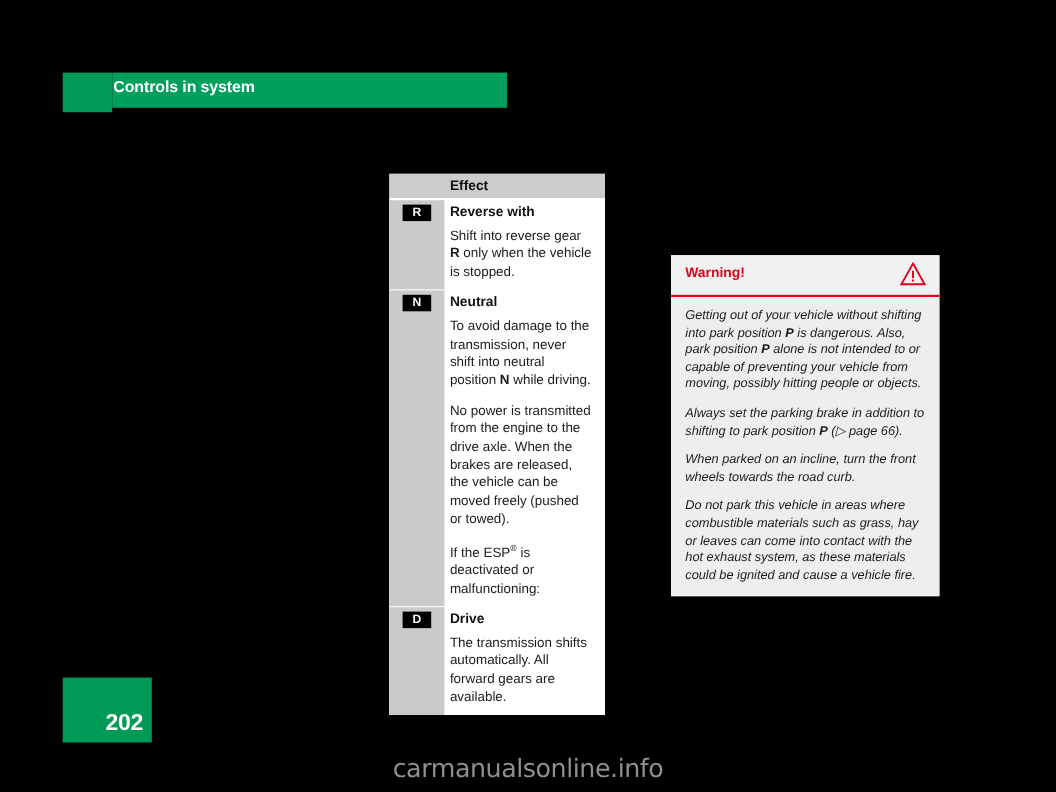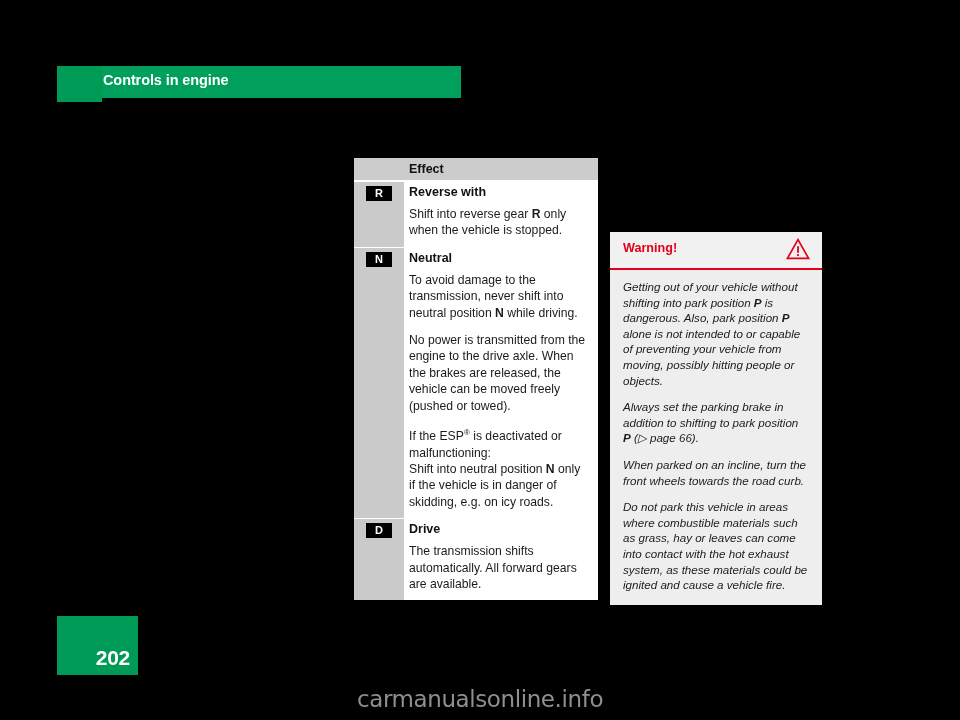--- a/index.html
+++ b/index.html
@@ -48,21 +48,21 @@
     font-weight: bold;
     color: #ffffff;
     letter-spacing: -0.1px;
   }
 
   
   #gear-table {
     position: absolute;
     left: 354px;
     top: 158px;
-    width: 244px;
+    width: 196px;
     background: #ffffff;
   }
   #gear-table .thead {
     display: flex;
     background: #cccccc;
     height: 22px;
     align-items: center;
   }
   #gear-table .thead .badge-col {
     width: 50px;
@@ -130,21 +130,21 @@
     background: #ffffff;
   }
   #gear-table b { font-weight: bold; }
   .sup { font-size: 8px; vertical-align: super; }
 
   
   #warning-box {
     position: absolute;
     left: 610px;
     top: 232px;
-    width: 212px;
+    width: 244px;
     background: #eeeeee;
     box-sizing: border-box;
   }
   #warning-box .wb-head {
     position: relative;
     height: 36px;
     background: #f1f1f1;
     border-bottom: 2px solid #e2001a;
   }
   #warning-box .wb-title {
@@ -206,21 +206,21 @@
     letter-spacing: -0.4px;
     font-family: "DejaVu Sans", sans-serif;
   }
 </style>
 </head>
 <body>
 
 <div id="chapter-header">
   <div class="tab"></div>
   <div class="band"></div>
-  <div class="title">Controls in engine</div>
+  <div class="title">Controls in system</div>
 </div>
 
 <div id="gear-table">
   <div class="thead">
     <div class="badge-col"></div>
     <div class="effect-label">Effect</div>
   </div>
   <div class="hdr-sep"></div>
   <div id="table-body">
       <div class="row">
@@ -235,21 +235,20 @@
       <div class="rule"></div>
       <div class="row">
         <div class="badge-col">
           <div class="badge">N</div>
         </div>
         <div class="content-col">
           <div class="gear-name">Neutral</div>
           <p class="body">To avoid damage to the transmission, never shift into neutral position <b>N</b> while driving.</p>
           <p class="body">No power is transmitted from the engine to the drive axle. When the brakes are released, the vehicle can be moved freely (pushed or towed).</p>
           <p class="body" style="margin-bottom: 0px;">If the ESP<span class="sup">®</span> is deactivated or malfunctioning:</p>
-          <p class="body">Shift into neutral position <b>N</b> only if the vehicle is in danger of skidding, e.g. on icy roads.</p>
         </div>
       </div>
       <div class="rule"></div>
       <div class="row">
         <div class="badge-col">
           <div class="badge">D</div>
         </div>
         <div class="content-col">
           <div class="gear-name">Drive</div>
           <p class="body">The transmission shifts automatically. All forward gears are available.</p>

